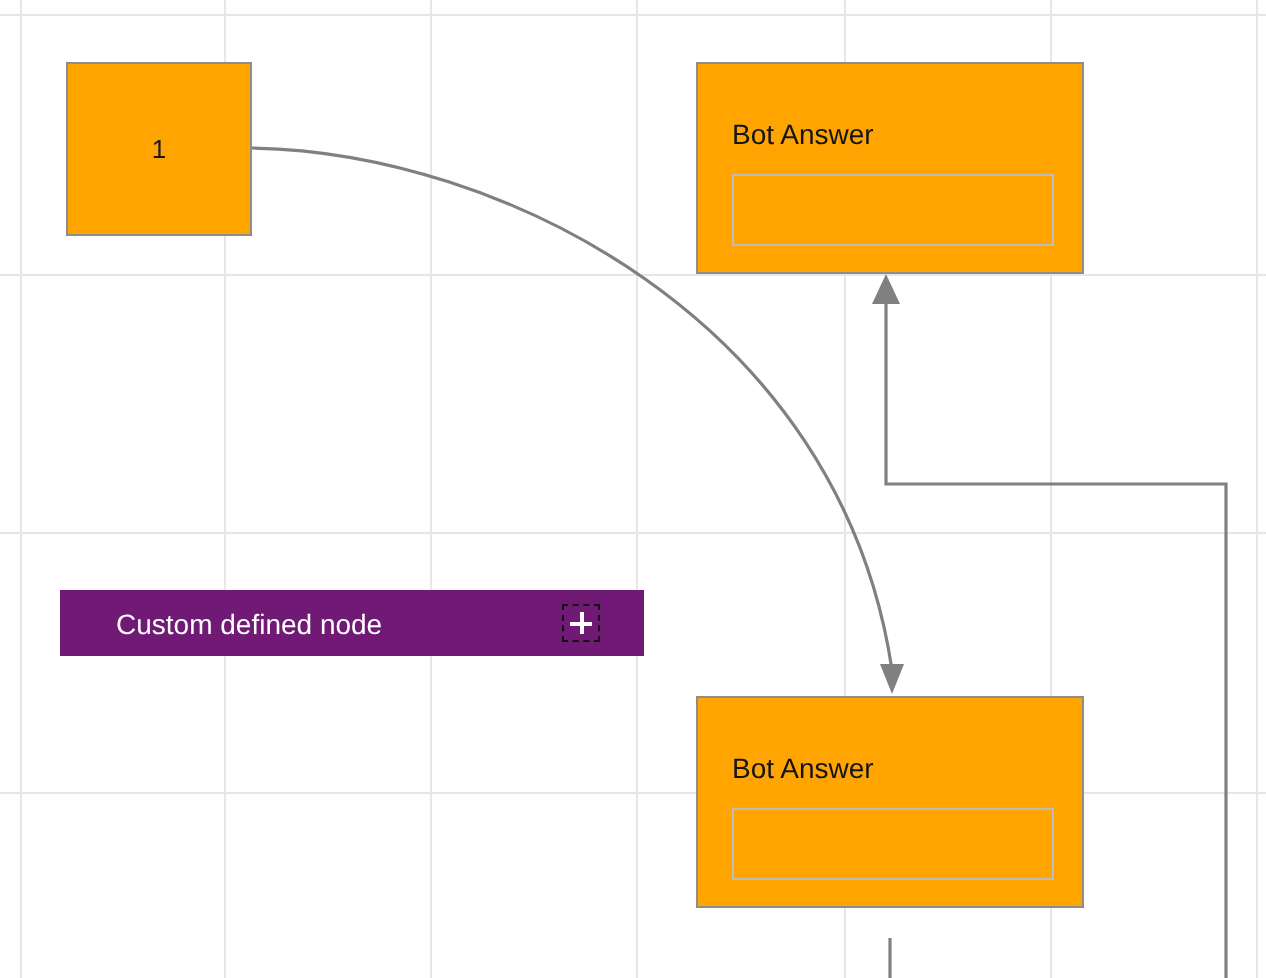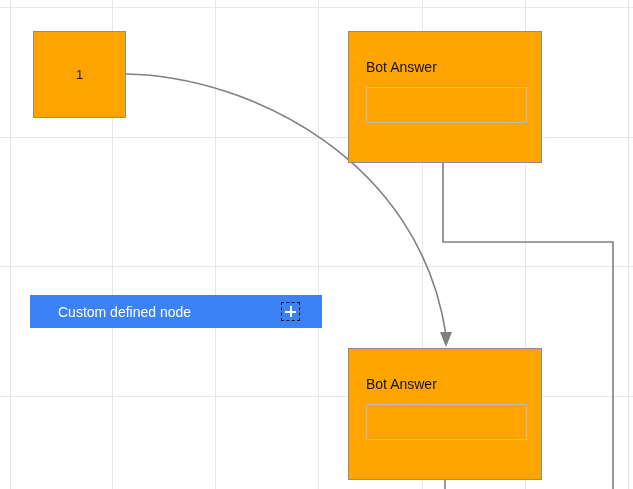--- a/index.html
+++ b/index.html
@@ -56,21 +56,21 @@
     display: flex;
     align-items: center;
     justify-content: center;
   }
   .node-start-label {
     font-size: 13px;
     color: #1a1a1a;
   }
   .node-bot {
     width: 194px;
-    height: 132px;
+    height: 106px;
   }
   .node-bot-top {
     left: 348px;
     top: 31px;
   }
   .node-bot-bottom {
     left: 348px;
     top: 348px;
   }
   .node-title {
@@ -91,21 +91,21 @@
     border: 1px solid #bdbdbd;
     background: transparent;
   }
   
   .palette-node {
     position: absolute;
     left: 30px;
     top: 295px;
     width: 292px;
     height: 33px;
-    background: #3b82f6;
+    background: #701a75;
     display: flex;
     align-items: center;
     box-sizing: border-box;
     padding: 0 22px 0 28px;
     cursor: pointer;
     justify-content: space-between;
   }
   .palette-label {
     flex: 1;
     color: #ffffff;

